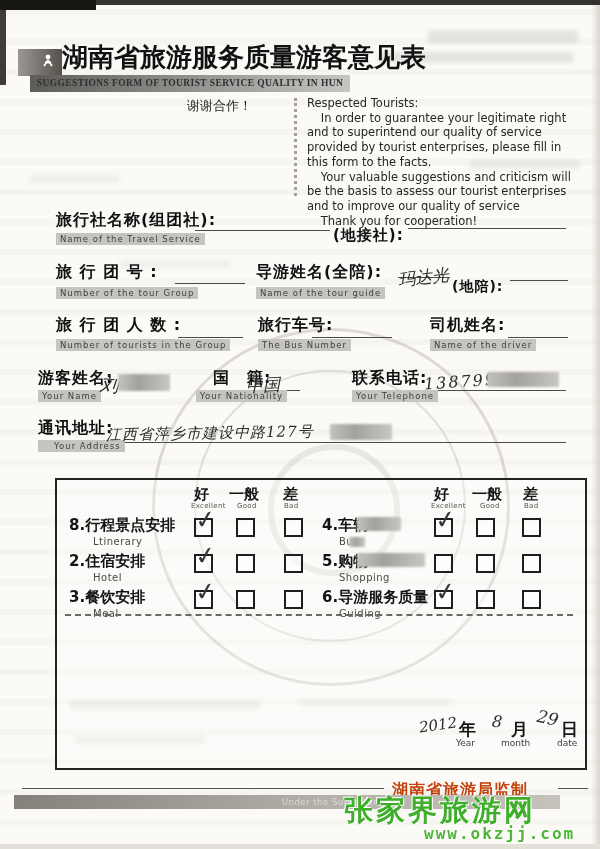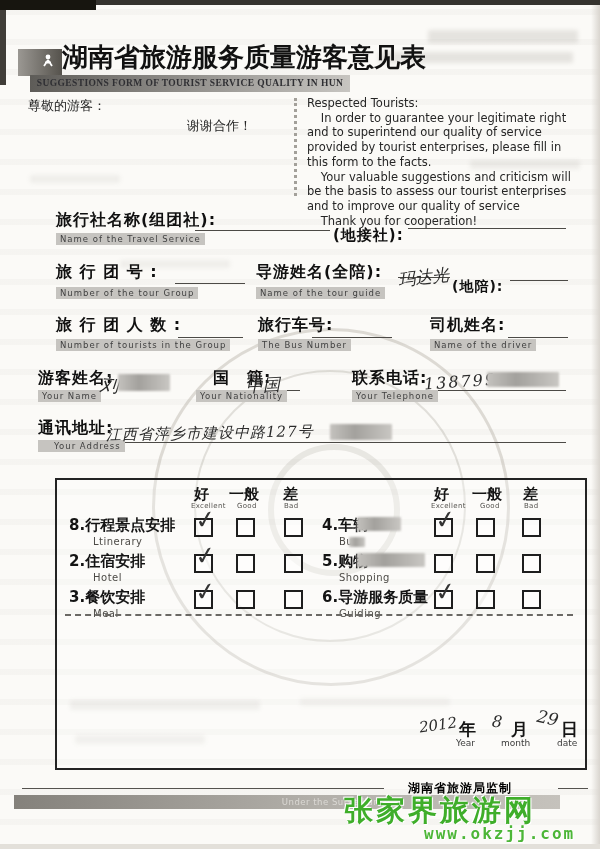--- a/index.html
+++ b/index.html
@@ -56,21 +56,21 @@
   .cb .mark{position:absolute;left:-1px;top:-13px;font-size:25px;color:#333;transform:rotate(-8deg);font-style:normal;line-height:1;}
   .dash-sep{position:absolute;left:8px;top:134px;width:508px;border-top:2px dashed #6a6864;}
   .sugg-cn{position:absolute;left:18px;top:146px;font-size:15px;font-weight:700;letter-spacing:2px;color:#141414;}
   .sugg-en{position:absolute;left:26px;top:170px;width:172px;font-size:9px;color:#3f3f3f;background:#bcbab6;text-align:center;padding:1px 0;letter-spacing:.5px;}
   .date-line{position:absolute;right:16px;top:238px;height:46px;}
   .date-cjk{font-size:17px;font-weight:700;color:#141414;}
   .date-en{font-size:9px;color:#3c3c3c;}
   
   .foot-line-l{position:absolute;left:22px;top:788px;width:362px;border-top:1.5px solid #55534f;z-index:3;}
   .foot-line-r{position:absolute;left:558px;top:788px;width:30px;border-top:1.5px solid #55534f;z-index:3;}
-  .foot-supervision{position:absolute;left:392px;top:780px;font-size:12px;font-weight:700;letter-spacing:1px;color:#000000;z-index:3;white-space:nowrap;margin-left:16px;}
+  .foot-supervision{position:absolute;left:392px;top:780px;font-size:16px;font-weight:700;letter-spacing:1px;color:#c2410c;z-index:3;white-space:nowrap;}
   .foot-bar{position:absolute;left:14px;top:795px;width:546px;height:14px;z-index:3;
     background:linear-gradient(90deg,#84817b,#b2afa9 55%,#c5c2bc);}
   .foot-bar-text{position:absolute;right:170px;top:2px;font-size:8.5px;color:#e8e6e2;opacity:.75;letter-spacing:.5px;}
   .wm-site{position:absolute;left:344px;top:791px;z-index:7;font-size:29px;font-weight:700;color:#3fae2a;
     font-family:"DejaVu Serif",serif;letter-spacing:3px;
     text-shadow:0 0 2px #fff,1px 1px 0 #fff,-1px -1px 0 #fff;white-space:nowrap;}
   .wm-url{position:absolute;left:424px;top:824px;z-index:7;font-size:16px;font-weight:700;color:#4cb637;
     font-family:"DejaVu Sans Mono",monospace;letter-spacing:2px;
     text-shadow:0 0 2px #fff,1px 1px 0 #fff;white-space:nowrap;}
 </style>
@@ -101,21 +101,20 @@
   <svg width="18" height="18" viewBox="0 0 18 18">
     <circle cx="9" cy="4" r="2.4" fill="#ffffff"></circle>
     <path d="M9 7 L5 13 M9 7 L13 13 M6 9.5 L12 9.5" stroke="#ffffff" stroke-width="1.8" fill="none"></path>
   </svg>
 </div>
 <div class="page-title">湖南省旅游服务质量游客意见表</div>
 <div class="subtitle-bar">SUGGESTIONS FORM OF TOURIST SERVICE QUALITY IN HUN</div>
 
 <div class="intro">
   <div class="intro-cn">
-    <div>尊敬的游客：</div>
     <div class="closing">谢谢合作！</div>
   </div>
   <div class="intro-divider"></div>
   <div class="intro-en">
     <div>Respected Tourists:</div>
     <div class="indent">In order to guarantee your legitimate right and to superintend our quality of service provided by tourist enterprises, please fill in this form to the facts.</div>
     <div class="indent">Your valuable suggestions and criticism will be the basis to assess our tourist enterprises and to improve our quality of service</div>
     <div class="indent">Thank you for cooperation!</div>
   </div>
 </div>

